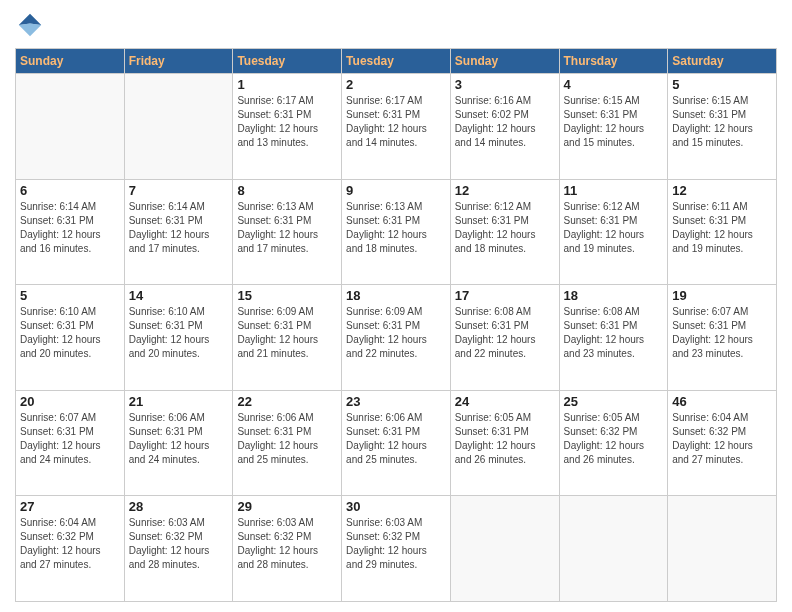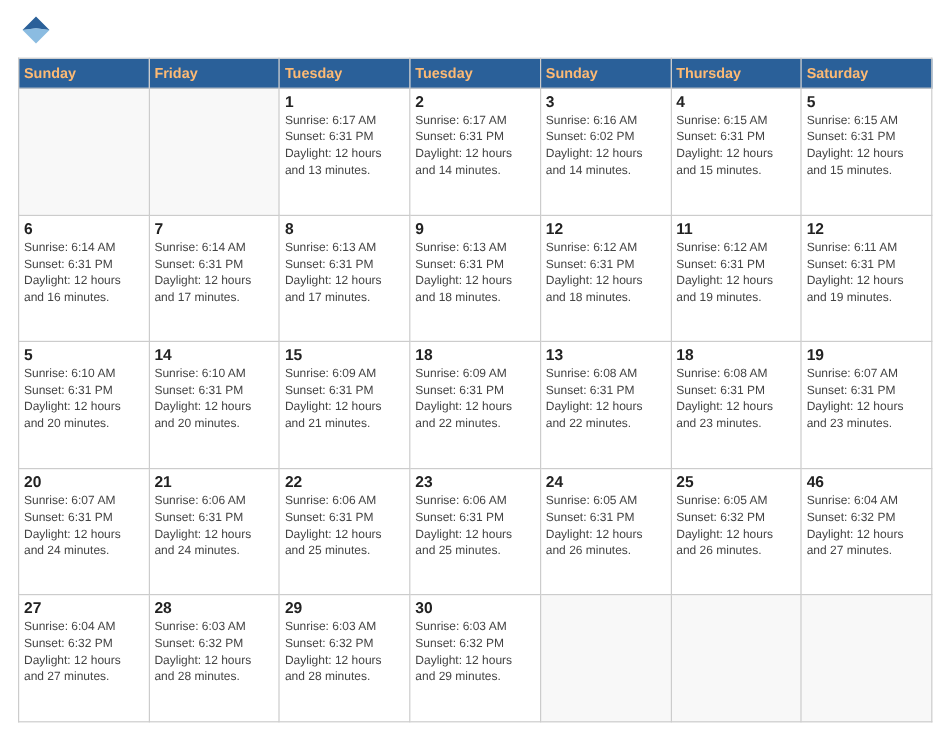--- a/index.html
+++ b/index.html
@@ -242,21 +242,21 @@
 and 21 minutes.</div>
           </td>
           <td>
             <span class="day-num">18</span>
             <div class="day-info">Sunrise: 6:09 AM
 Sunset: 6:31 PM
 Daylight: 12 hours
 and 22 minutes.</div>
           </td>
           <td>
-            <span class="day-num">13</span>
+            <span class="day-num">17</span>
             <div class="day-info">Sunrise: 6:08 AM
 Sunset: 6:31 PM
 Daylight: 12 hours
 and 22 minutes.</div>
           </td>
           <td>
             <span class="day-num">18</span>
             <div class="day-info">Sunrise: 6:08 AM
 Sunset: 6:31 PM
 Daylight: 12 hours

